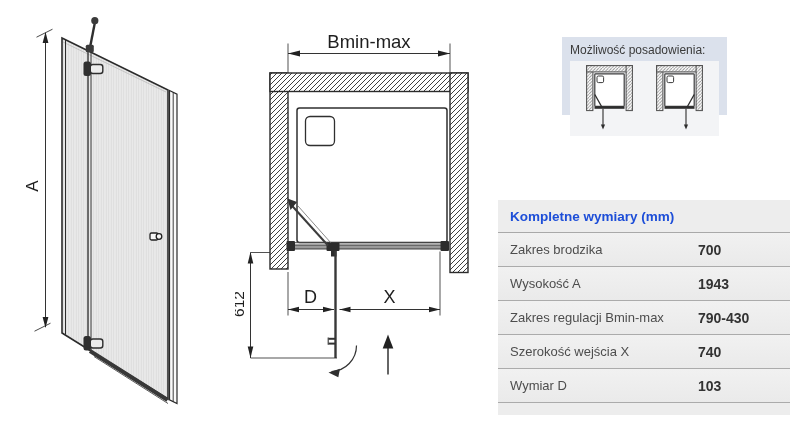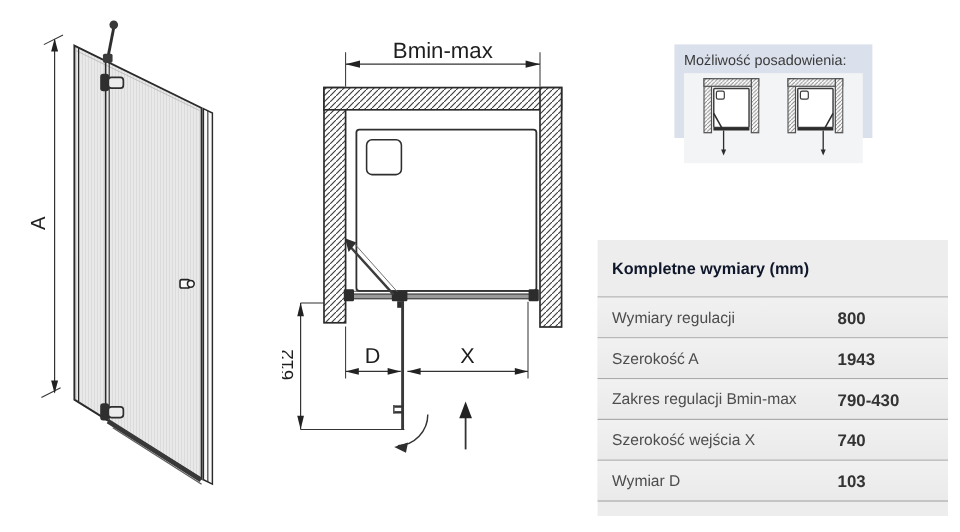--- a/index.html
+++ b/index.html
@@ -26,23 +26,23 @@
     background:#f3f4f6;height:75px;display:flex;justify-content:center;
     align-items:flex-start;gap:23px;padding-top:4px;box-sizing:border-box;
   }
 
   
   .spec-table{
     position:absolute;left:498px;top:200px;width:292px;
     background:#ededed;padding-bottom:12px;
   }
   .spec-header{
-    height:48px;box-sizing:border-box;display:flex;align-items:center;
+    height:33px;box-sizing:border-box;display:flex;align-items:center;
     padding-left:12px;border-bottom:1px solid #a9a9a9;
-    color:#0f172a;font-weight:bold;font-size:13.5px;
+    color:#1d4ed8;font-weight:bold;font-size:13.5px;
   }
   .spec-row{
     height:34px;box-sizing:border-box;display:flex;align-items:center;
     padding-left:12px;border-bottom:1px solid #ababab;
     background:linear-gradient(#f1f1f1,#eaeaea);
   }
   .spec-label{width:188px;flex:none;font-size:13px;color:#4d4d4d;}
   .spec-value{font-size:14px;font-weight:bold;color:#333333;}
 </style>
 </head>
@@ -237,25 +237,25 @@
       </g>
     </svg>
 
   </div>
 </div>
 
 <div class="spec-table">
   <div class="spec-header">Kompletne wymiary (mm)</div>
 
   <div class="spec-row">
-    <span class="spec-label">Wymiary regulacji</span>
-    <span class="spec-value">800</span>
-  </div>
-  <div class="spec-row">
-    <span class="spec-label">Szerokość A</span>
+    <span class="spec-label">Zakres brodzika</span>
+    <span class="spec-value">700</span>
+  </div>
+  <div class="spec-row">
+    <span class="spec-label">Wysokość A</span>
     <span class="spec-value">1943</span>
   </div>
   <div class="spec-row">
     <span class="spec-label">Zakres regulacji Bmin-max</span>
     <span class="spec-value">790-430</span>
   </div>
   <div class="spec-row">
     <span class="spec-label">Szerokość wejścia X</span>
     <span class="spec-value">740</span>
   </div>

